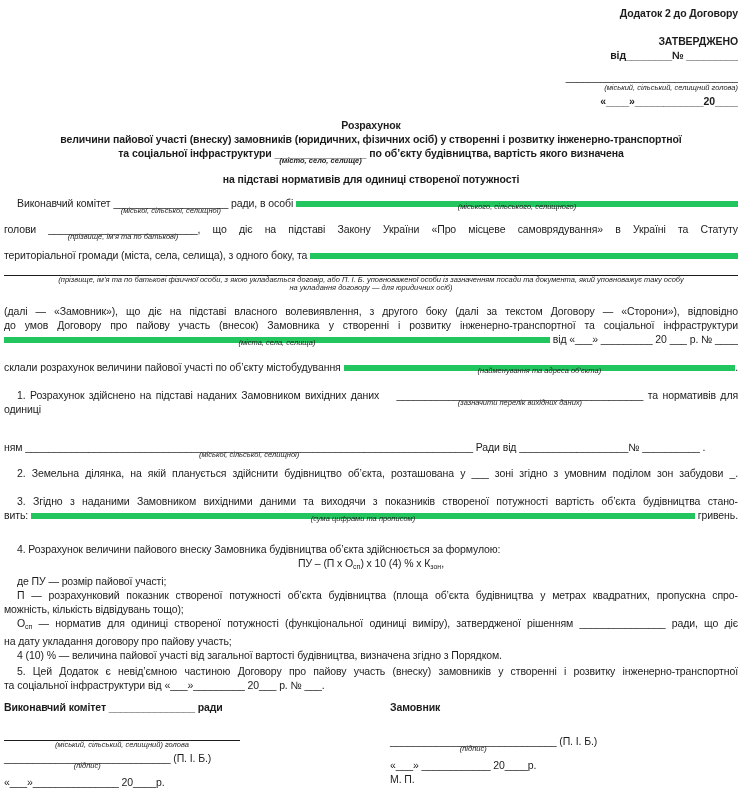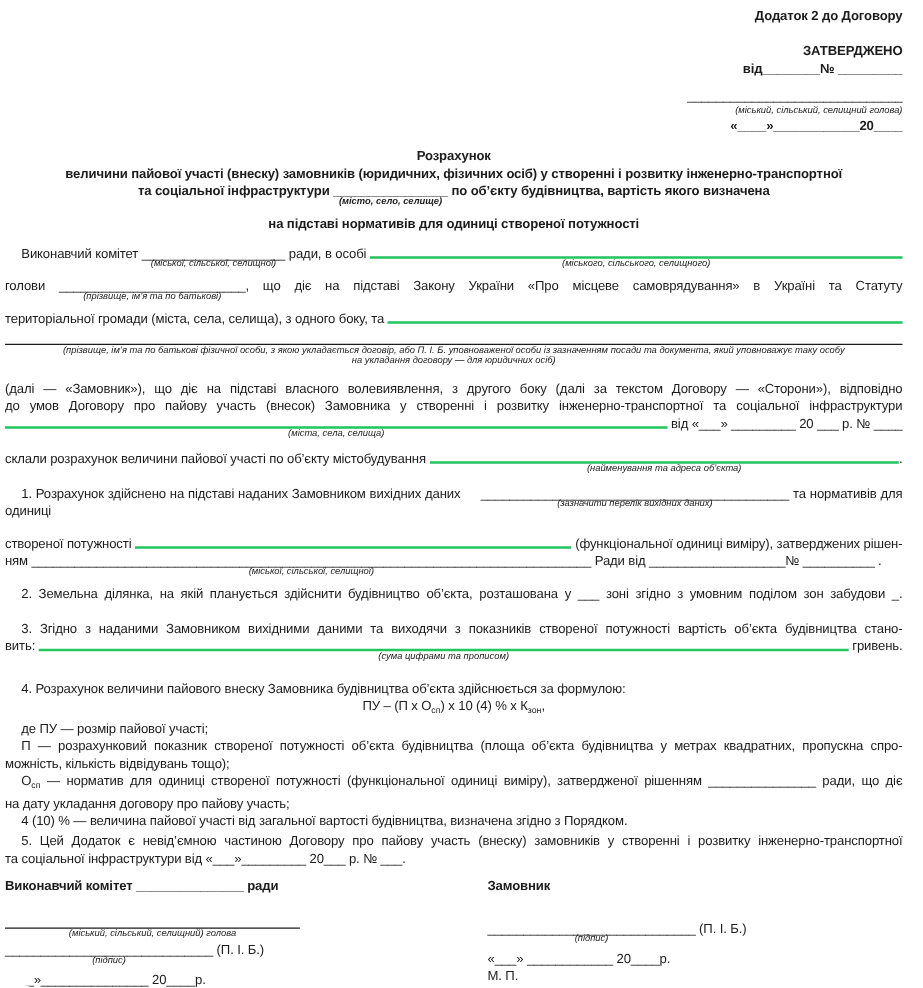--- a/index.html
+++ b/index.html
@@ -1,42 +1,41 @@
 <!DOCTYPE html>
 <html><head>
 <meta charset="utf-8">
 <style>
   html,body{margin:0;padding:0;background:#fff;}
   .page{
     width:738px;height:790px;box-sizing:border-box;
-    padding:6px 16px 0 4px;overflow:hidden;background:#fff;
+    padding:6px 0 0 4px;overflow:hidden;background:#fff;
     font-family:"Liberation Sans","DejaVu Sans",sans-serif;
     font-size:10.5px;line-height:14px;color:#1c1c1c;
     letter-spacing:-0.1px;
-    border-radius:30px;
   }
   .r{text-align:right;}
   .c{text-align:center;}
   .b{font-weight:bold;}
   .just{text-align:justify;text-align-last:justify;}
   .ind{text-indent:13px;}
   .note{font-size:7.5px;line-height:8px;font-style:italic;letter-spacing:0;}
   .flexline{display:flex;align-items:baseline;}
   .pre{white-space:pre;}
   .spacer{display:inline-block;width:13px;}
-  .fill{flex:1 1 auto;border-bottom:2px solid #22c55e;height:1px;position:relative;align-self:flex-end;margin-bottom:3px;}
+  .fill{flex:1 1 auto;border-bottom:6px solid #22c55e;height:1px;position:relative;align-self:flex-end;margin-bottom:3px;}
   .fill .note{position:absolute;top:3px;left:50%;transform:translateX(-50%);white-space:nowrap;}
   .bwrap{display:inline-block;position:relative;}
   .bwrap .note{position:absolute;top:11px;left:50%;transform:translateX(-50%);white-space:nowrap;}
   .fullblank{border-bottom:1px solid #1c1c1c;height:11px;}
   .sub{font-size:7px;vertical-align:-2px;letter-spacing:0;}
   .sig{display:grid;grid-template-columns:386px 1fr;margin-top:8px;}
   .sigline{width:236px;border-bottom:1px solid #1c1c1c;height:12px;}
   .signote{width:236px;text-align:center;}
-  .mb12{margin-bottom:12px;} .mb14{margin-bottom:14px;} .mb16{margin-bottom:12px;}
+  .mb12{margin-bottom:12px;} .mb14{margin-bottom:14px;} .mb16{margin-bottom:24px;}
   .mt2{margin-top:2px;} .mt4{margin-top:20px;} .mt6{margin-top:12px;} .mt8{margin-top:8px;}
   .mt10{margin-top:10px;} .mt12{margin-top:12px;} .mt14{margin-top:14px;} .mt20{margin-top:20px;}
 </style>
 </head>
 <body>
 
 <div class="page">
 
   <div class="r b">Додаток 2 до Договору</div>
   <div class="r b mt14">ЗАТВЕРДЖЕНО</div>
@@ -86,25 +85,20 @@
     <span class="pre">склали розрахунок величини пайової участі по об’єкту містобудування </span>
     <div class="fill">
         <span class="note">(найменування та адреса об’єкта)</span>
       </div>
     <span class="pre">.</span>
   </div>
 
   <div class="just ind mb16">
     <span>1. Розрахунок здійснено на підставі наданих Замовником вихідних даних </span><span class="bwrap"><span>___________________________________________</span><span class="note">(зазначити перелік вихідних даних)</span></span><span> та нормативів для одиниці</span>
   </div>
-  <div class="flexline">
-    <span class="pre">створеної потужності </span>
-    <div class="fill"></div>
-    <span class="pre"> (функціональної одиниці виміру), затверджених рішен-</span>
-  </div>
   <div class="mb12">
     <span class="pre">ням </span><span class="bwrap"><span>______________________________________________________________________________</span><span class="note">(міської, сільської, селищної)</span></span><span class="pre"> Ради від </span><span>___________________</span><span class="pre">№ </span><span>__________</span><span class="pre"> .</span>
   </div>
 
   <div class="just ind mt12">2. Земельна ділянка, на якій планується здійснити будівництво об’єкта, розташована у ___ зоні згідно з умовним поділом зон забудови _.</div>
 
   <div class="just ind mt14">3. Згідно з наданими Замовником вихідними даними та виходячи з показників створеної потужності вартість об’єкта будівництва стано-</div>
   <div class="flexline mb12">
     <span class="pre">вить: </span>
     <div class="fill">

